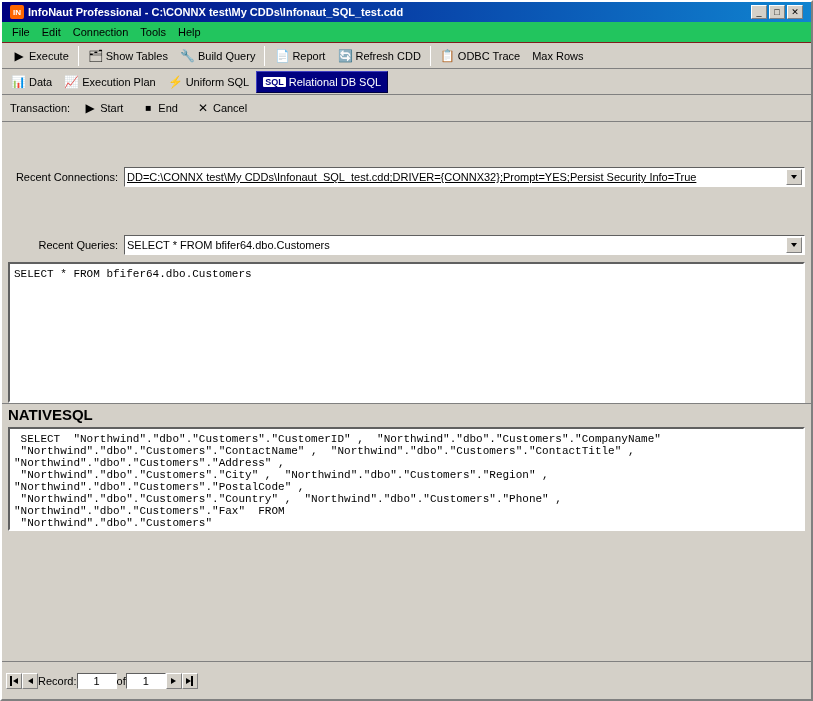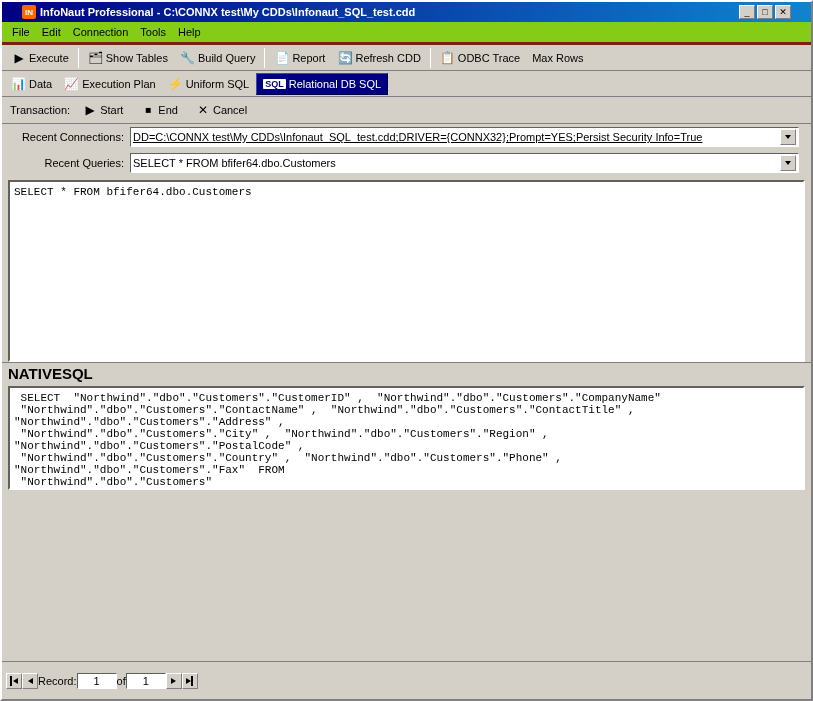--- a/index.html
+++ b/index.html
@@ -17,21 +17,21 @@
       border: 2px solid #808080;
       border-top-color: #ffffff;
       border-left-color: #ffffff;
       display: flex;
       flex-direction: column;
       background: #d4d0c8;
     }
     .title-bar {
       background: linear-gradient(to right, #000080, #1084d0);
       color: white;
-      padding: 3px 20px;
+      padding: 3px 8px;
       display: flex;
       align-items: center;
       justify-content: space-between;
       height: 20px;
       flex-shrink: 0;
     }
     .title-bar-text {
       font-size: 11px;
       font-weight: bold;
       display: flex;
@@ -64,22 +64,22 @@
       border-right-color: #808080;
       border-bottom-color: #808080;
       font-size: 9px;
       cursor: pointer;
       display: flex;
       align-items: center;
       justify-content: center;
       color: #000;
     }
     .menubar {
-      background: #84cc16;
-      border-bottom: 3px solid #7f1d1d;
+      background: #22c55e;
+      border-bottom: 1px solid #7f1d1d;
       padding: 2px 4px;
       display: flex;
       gap: 0;
       flex-shrink: 0;
     }
     .menu-item {
       padding: 2px 6px;
       cursor: pointer;
       font-size: 11px;
     }
@@ -133,26 +133,27 @@
       border-bottom: 1px solid #808080;
       padding: 2px 8px;
       display: flex;
       align-items: center;
       gap: 7px;
       flex-shrink: 0;
       font-size: 11px;
     }
     .form-row {
       background: #d4d0c8;
-      padding: 3px 12px;
+      padding: 3px 6px;
       display: flex;
       align-items: center;
       gap: 6px;
       flex-shrink: 0;
       font-size: 11px;
+      margin-top: 42px;
     }
     .form-label {
       width: 110px;
       text-align: right;
     }
     .form-combo {
       flex: 1;
       height: 20px;
       border: 1px solid;
       border-top-color: #606060;

